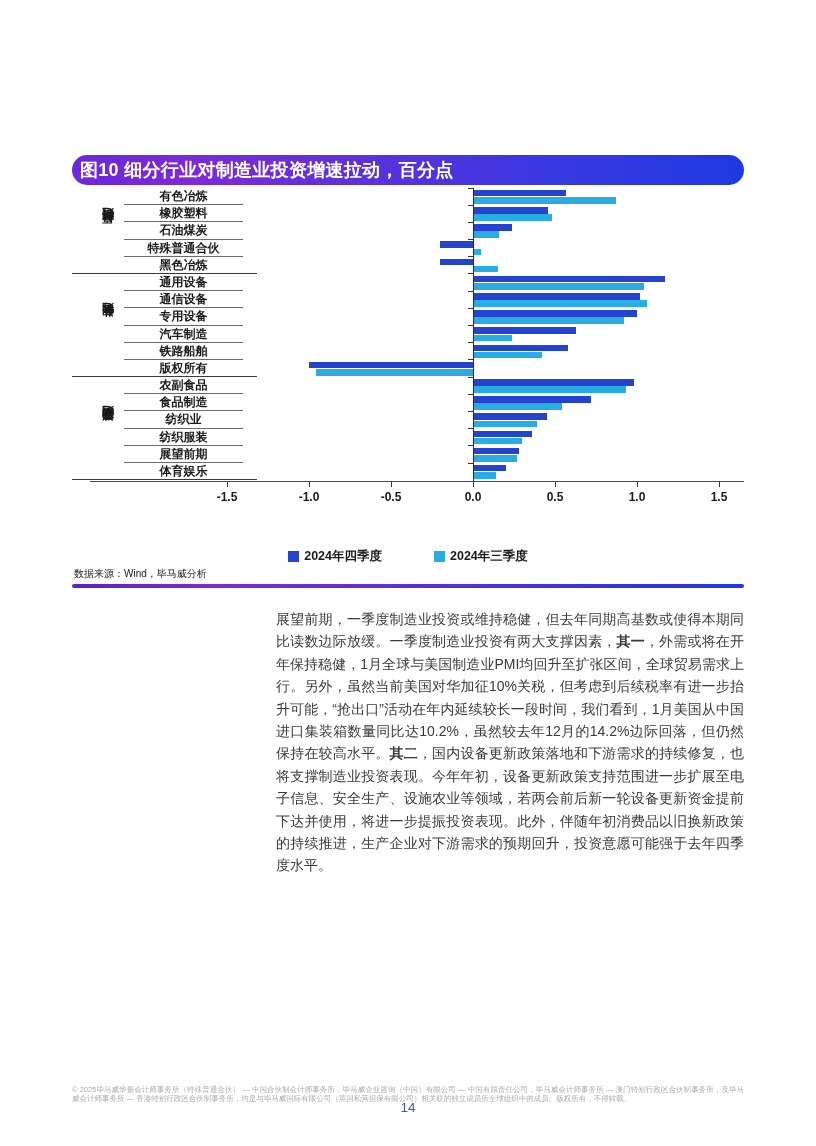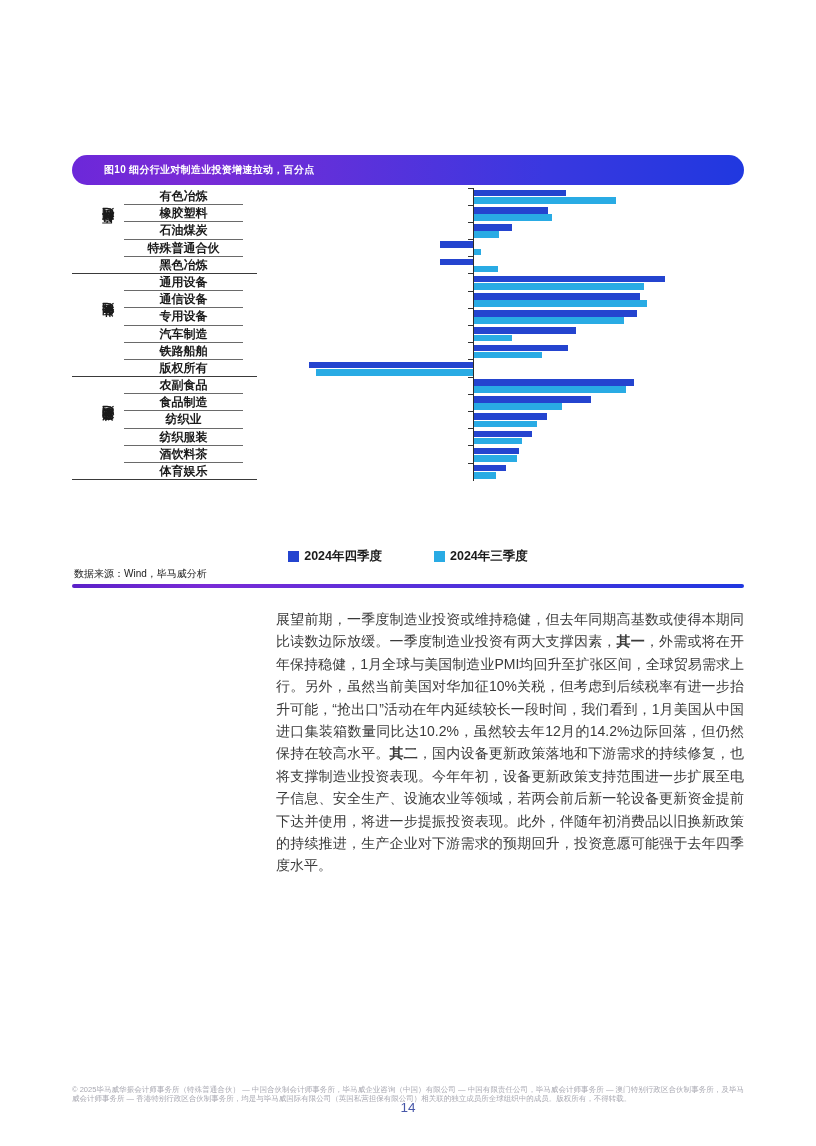--- a/index.html
+++ b/index.html
@@ -4,21 +4,21 @@
 <style>
   html,body{margin:0;padding:0;background:#ffffff;}
   body{width:816px;height:1146px;position:relative;overflow:hidden;
        font-family:"Liberation Sans","DejaVu Sans",sans-serif;}
   .page{position:absolute;inset:0;background:#fff;}
 
   
   .figure-block{position:absolute;left:72px;top:155px;width:672px;height:402px;}
   .figure-header{height:30px;border-radius:15px;display:flex;align-items:center;
      background:linear-gradient(90deg,#6C28D9 0%,#7A2BD6 18%,#3A38E0 70%,#2038E0 100%);}
-  .figure-header .ttl{color:#fff;font-size:10px;font-weight:bold;padding-left:32px;letter-spacing:.3px;}
+  .figure-header .ttl{color:#fff;font-size:18px;font-weight:bold;padding-left:8px;letter-spacing:.3px;}
 
   .chart{position:relative;margin-top:3px;height:360px;}
   .group{position:relative;padding-left:28px;}
   .group-name{position:absolute;left:4px;top:50%;transform:translateY(-50%) rotate(180deg);
      writing-mode:vertical-rl;font-size:12px;font-weight:600;color:#1a1a1a;letter-spacing:1px;}
   .group::after{content:'';position:absolute;left:-24px;bottom:0;width:185px;height:1px;background:#3a3a3a;}
   .group{margin-left:24px;}
   .row{height:17.2px;display:flex;position:relative;justify-content:flex-end;}
   .cat-cell{width:119px;box-sizing:border-box;border-bottom:1px solid #6a6a6a;
      text-align:center;font-size:12px;font-weight:600;color:#1a1a1a;line-height:16.5px;
@@ -172,36 +172,53 @@
               </div>
             </div>
             <div class="row">
               <div class="cat-cell">纺织服装</div>
               <div class="bar-area">
                 <div class="bar" style="background: rgb(36, 68, 207); top: 1.9px; left: 230px; width: 59.04px;"></div>
                 <div class="bar" style="background: rgb(41, 171, 228); top: 9.1px; left: 230px; width: 49.2px;"></div>
               </div>
             </div>
             <div class="row">
-              <div class="cat-cell">酒饮料茶</div>
+              <div class="cat-cell">展望前期</div>
               <div class="bar-area">
                 <div class="bar" style="background: rgb(36, 68, 207); top: 1.9px; left: 230px; width: 45.92px;"></div>
                 <div class="bar" style="background: rgb(41, 171, 228); top: 9.1px; left: 230px; width: 44.28px;"></div>
               </div>
             </div>
             <div class="row">
               <div class="cat-cell">体育娱乐</div>
               <div class="bar-area">
                 <div class="bar" style="background: rgb(36, 68, 207); top: 1.9px; left: 230px; width: 32.8px;"></div>
                 <div class="bar" style="background: rgb(41, 171, 228); top: 9.1px; left: 230px; width: 22.96px;"></div>
               </div>
             </div>
           </div>
         </div>
       <div class="zero-line"></div>
+      <div class="x-axis" id="xaxis">
+        <div class="axis-line"></div>
+      <div class="tick" style="left: 155px;"></div>
+          <div class="tick-label" style="left: 135px;">-1.5</div>
+          <div class="tick" style="left: 237px;"></div>
+          <div class="tick-label" style="left: 217px;">-1.0</div>
+          <div class="tick" style="left: 319px;"></div>
+          <div class="tick-label" style="left: 299px;">-0.5</div>
+          <div class="tick" style="left: 401px;"></div>
+          <div class="tick-label" style="left: 381px;">0.0</div>
+          <div class="tick" style="left: 483px;"></div>
+          <div class="tick-label" style="left: 463px;">0.5</div>
+          <div class="tick" style="left: 565px;"></div>
+          <div class="tick-label" style="left: 545px;">1.0</div>
+          <div class="tick" style="left: 647px;"></div>
+          <div class="tick-label" style="left: 627px;">1.5</div>
+        </div>
 
       <div class="legend">
         <div class="legend-item">
           <span class="legend-sq" style="background: rgb(36, 68, 207);"></span>
           <span>2024年四季度</span>
         </div>
         <div class="legend-item">
           <span class="legend-sq" style="background: rgb(41, 171, 228);"></span>
           <span>2024年三季度</span>
         </div>

